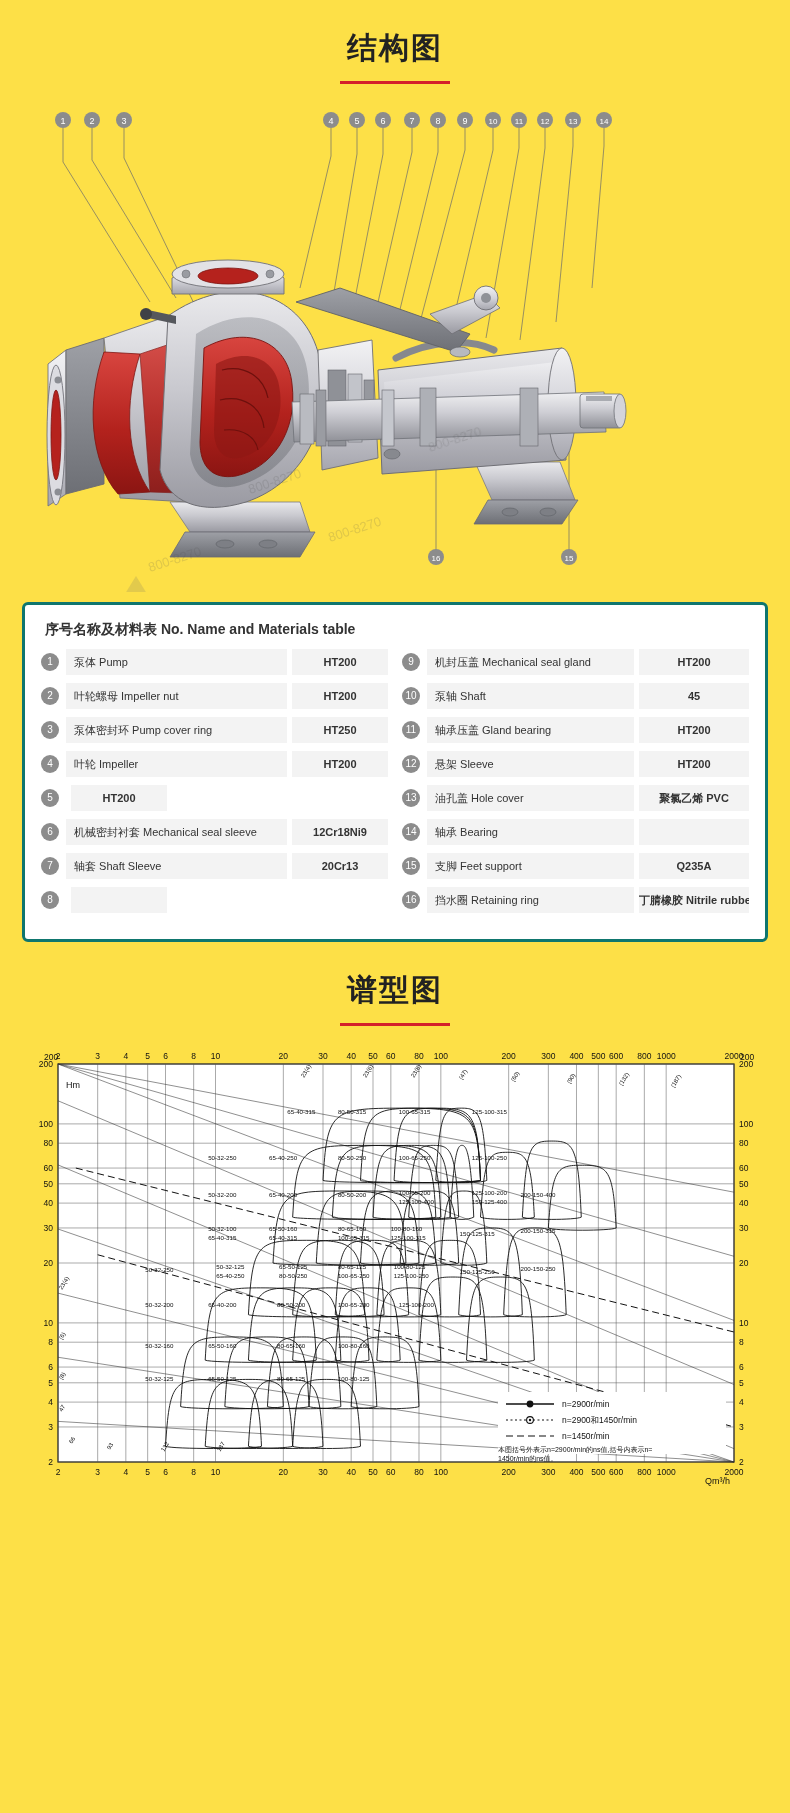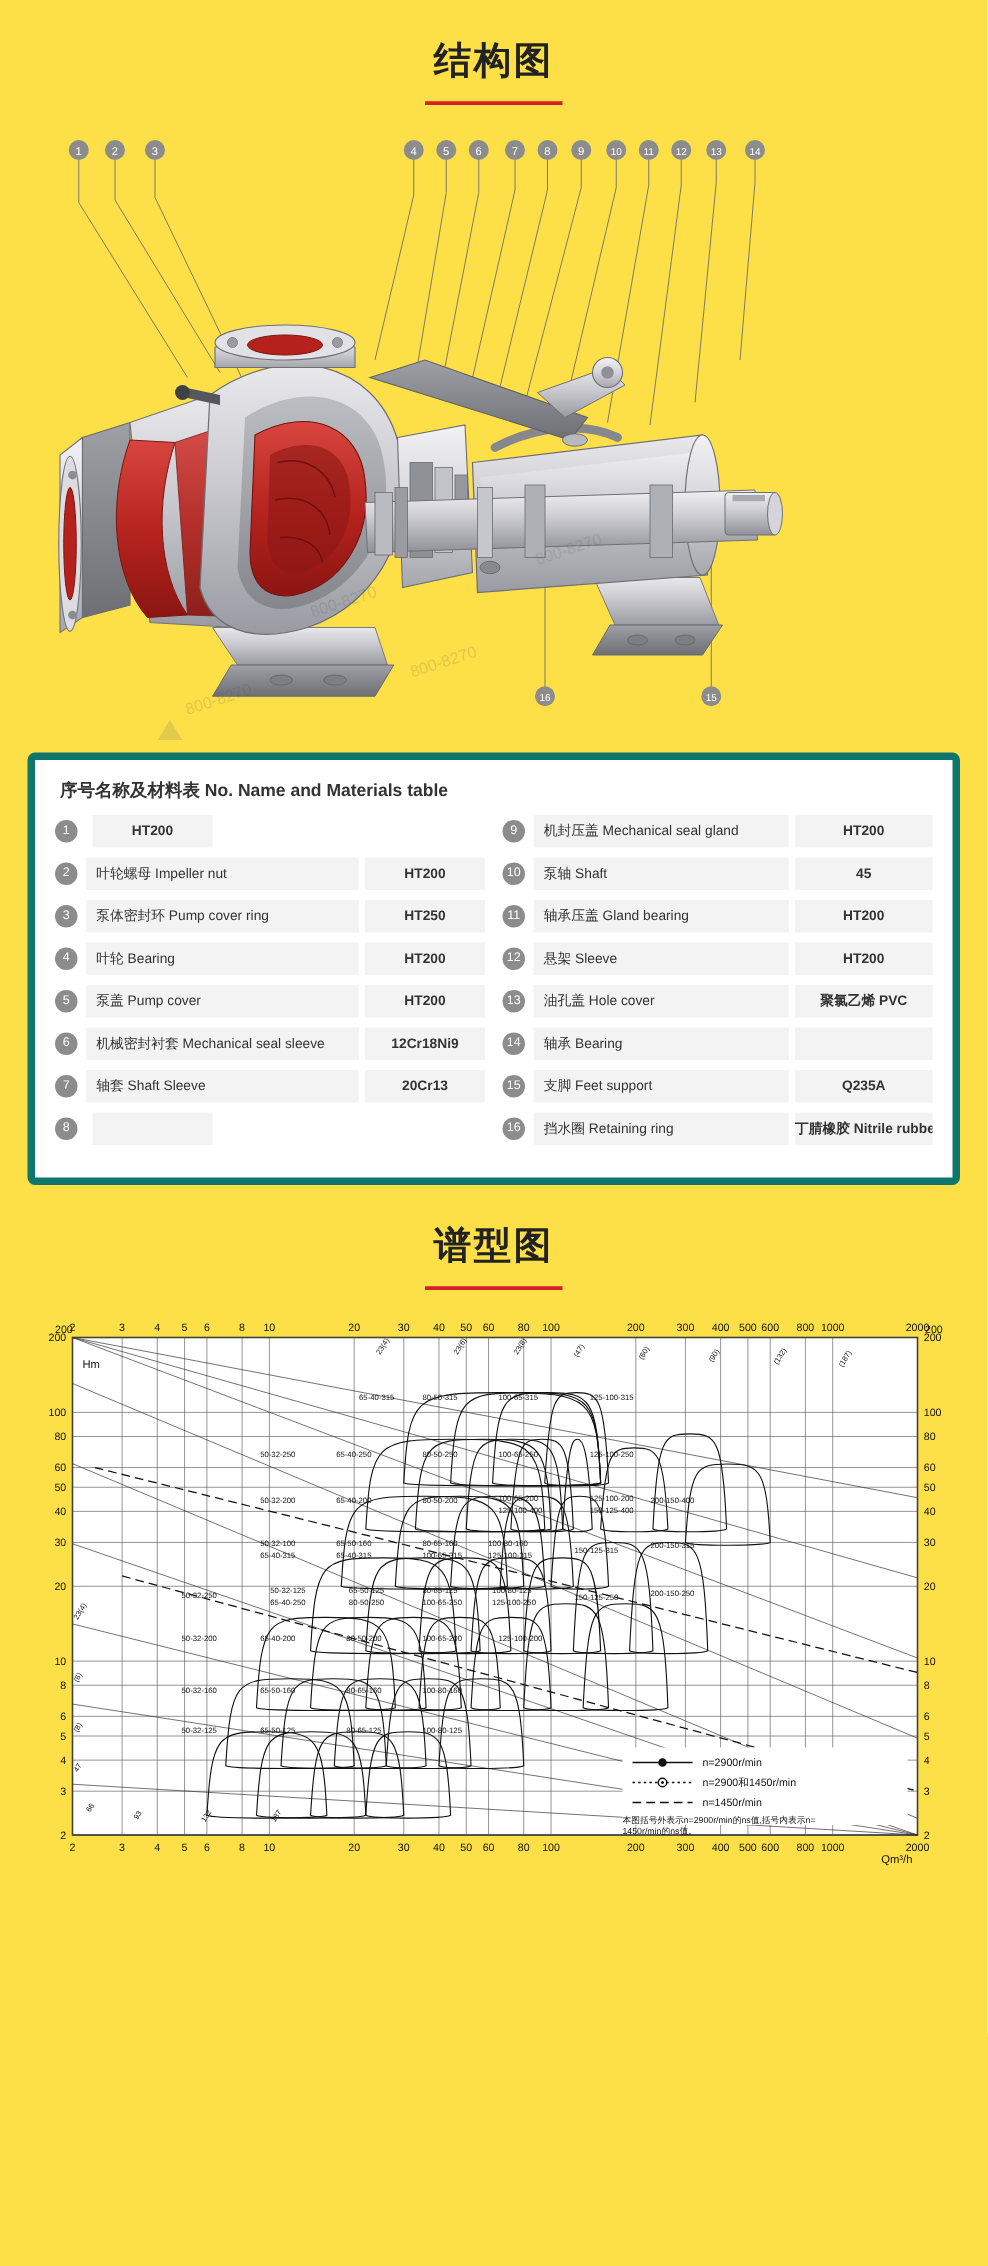--- a/index.html
+++ b/index.html
@@ -38,21 +38,21 @@
     position: relative;
     width: 790px;
     height: 490px;
     margin-top: 18px;
   }
   .drawing-svg { display:block; }
 
   
   .table-card {
     margin: 10px 22px 0 22px;
-    border: 6px solid #0f766e;
+    border: 3px solid #0f766e;
     border-radius: 6px;
     padding: 14px 16px 18px 16px;
     background: #fff;
   }
   .table-card-title {
     font-size: 14px;
     font-weight: bold;
     color: #333;
     margin: 2px 0 10px 4px;
   }
@@ -322,40 +322,40 @@
     </svg>
   </div>
 
   <div class="table-card">
     <div class="table-card-title">序号名称及材料表 No. Name and Materials table</div>
     <div class="mat-grid">
 
       <div class="mat-col">
         <div class="mat-row">
           <div class="mat-num">1</div>
+          <div class="mat-name">泵体 Pump</div>
           <div class="mat-mat">HT200</div>
         </div>
         <div class="mat-row">
           <div class="mat-num">2</div>
           <div class="mat-name">叶轮螺母 Impeller nut</div>
           <div class="mat-mat">HT200</div>
         </div>
         <div class="mat-row">
           <div class="mat-num">3</div>
           <div class="mat-name">泵体密封环 Pump cover ring</div>
           <div class="mat-mat">HT250</div>
         </div>
         <div class="mat-row">
           <div class="mat-num">4</div>
-          <div class="mat-name">叶轮 Bearing</div>
+          <div class="mat-name">叶轮 Impeller</div>
           <div class="mat-mat">HT200</div>
         </div>
         <div class="mat-row">
           <div class="mat-num">5</div>
-          <div class="mat-name">泵盖 Pump cover</div>
           <div class="mat-mat">HT200</div>
         </div>
         <div class="mat-row">
           <div class="mat-num">6</div>
           <div class="mat-name">机械密封衬套 Mechanical seal sleeve</div>
           <div class="mat-mat">12Cr18Ni9</div>
         </div>
         <div class="mat-row">
           <div class="mat-num">7</div>
           <div class="mat-name">轴套 Shaft Sleeve</div>

